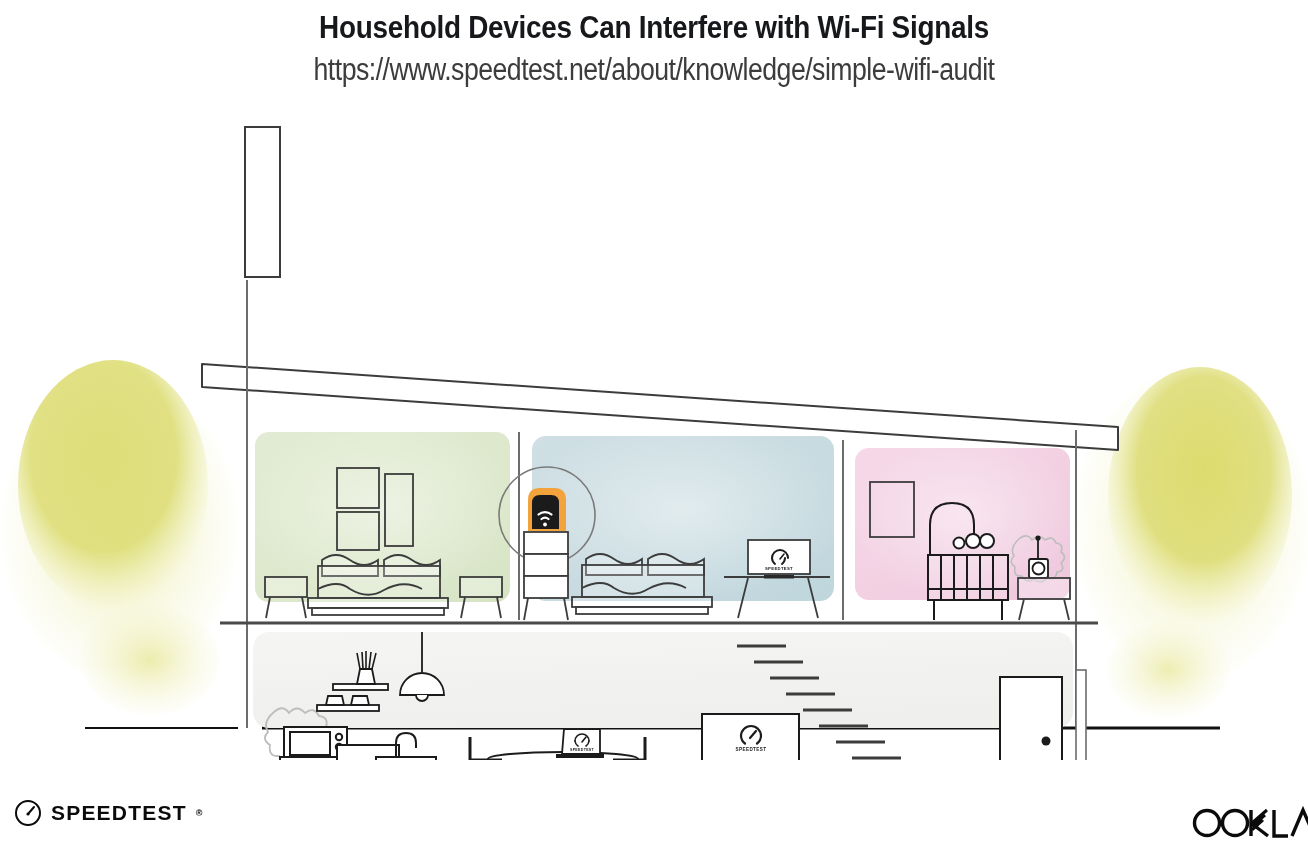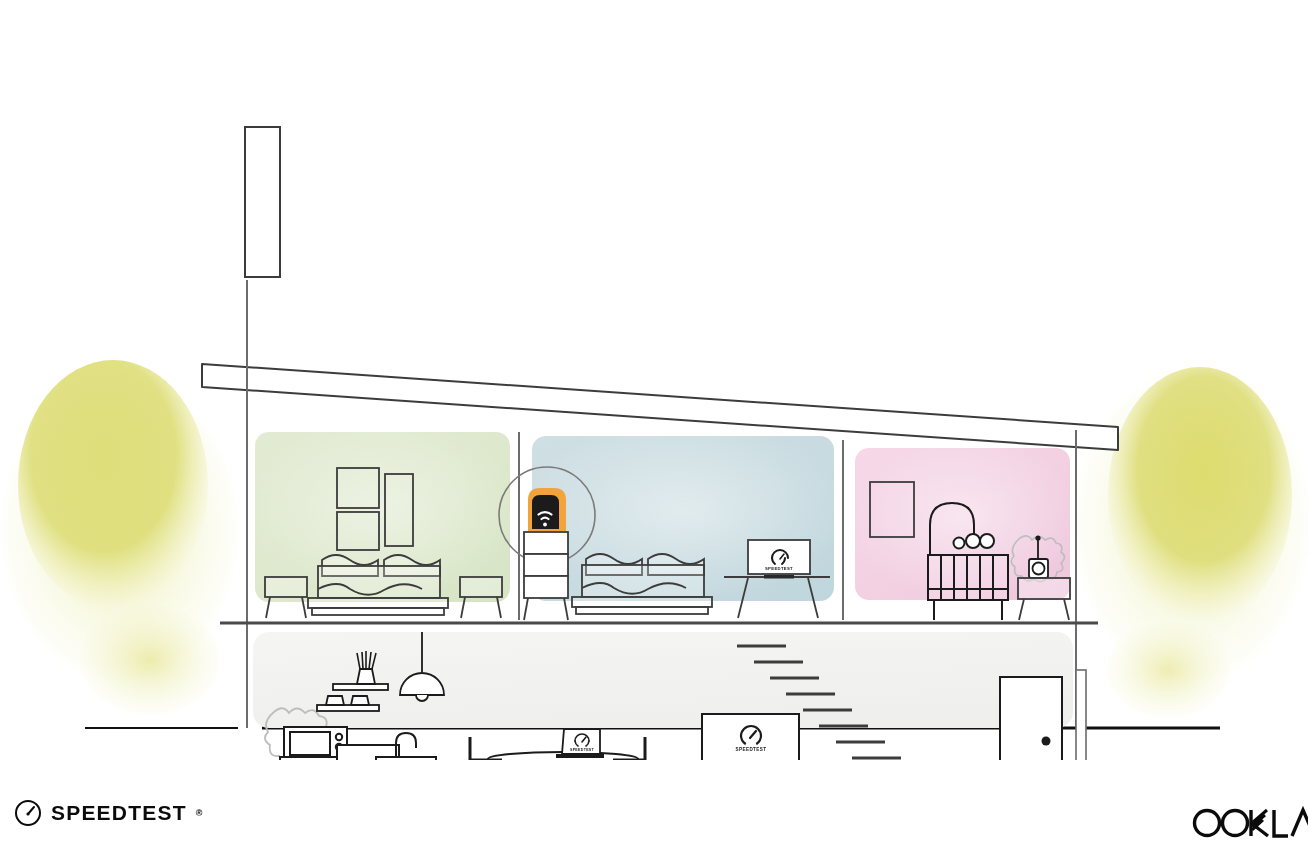--- a/index.html
+++ b/index.html
@@ -40,20 +40,24 @@
     font-weight:bold; font-size:21px; letter-spacing:1.2px; color:#0b0b0b;
   }
   .brand-speedtest .reg { font-size:9px; vertical-align:super; font-weight:bold; }
   .brand-ookla { position:absolute; right:-6px; top:10px; }
 </style>
 </head>
 <body>
 
 <div id="stage">
 
+  <div class="header">
+    <div class="title">Household Devices Can Interfere with Wi-Fi Signals</div>
+    <div class="subtitle">https://www.speedtest.net/about/knowledge/simple-wifi-audit</div>
+  </div>
 
   <svg id="illo" viewBox="0 0 1308 660">
     <defs>
       <radialGradient id="gFoliageL" cx="45%" cy="38%" r="62%">
         <stop offset="0%" stop-color="#dede7a" stop-opacity="1"></stop>
         <stop offset="62%" stop-color="#dede7a" stop-opacity="0.92"></stop>
         <stop offset="100%" stop-color="#eff0b8" stop-opacity="0"></stop>
       </radialGradient>
       <radialGradient id="gFoliageR" cx="52%" cy="40%" r="60%">
         <stop offset="0%" stop-color="#dcdc6e" stop-opacity="1"></stop>

